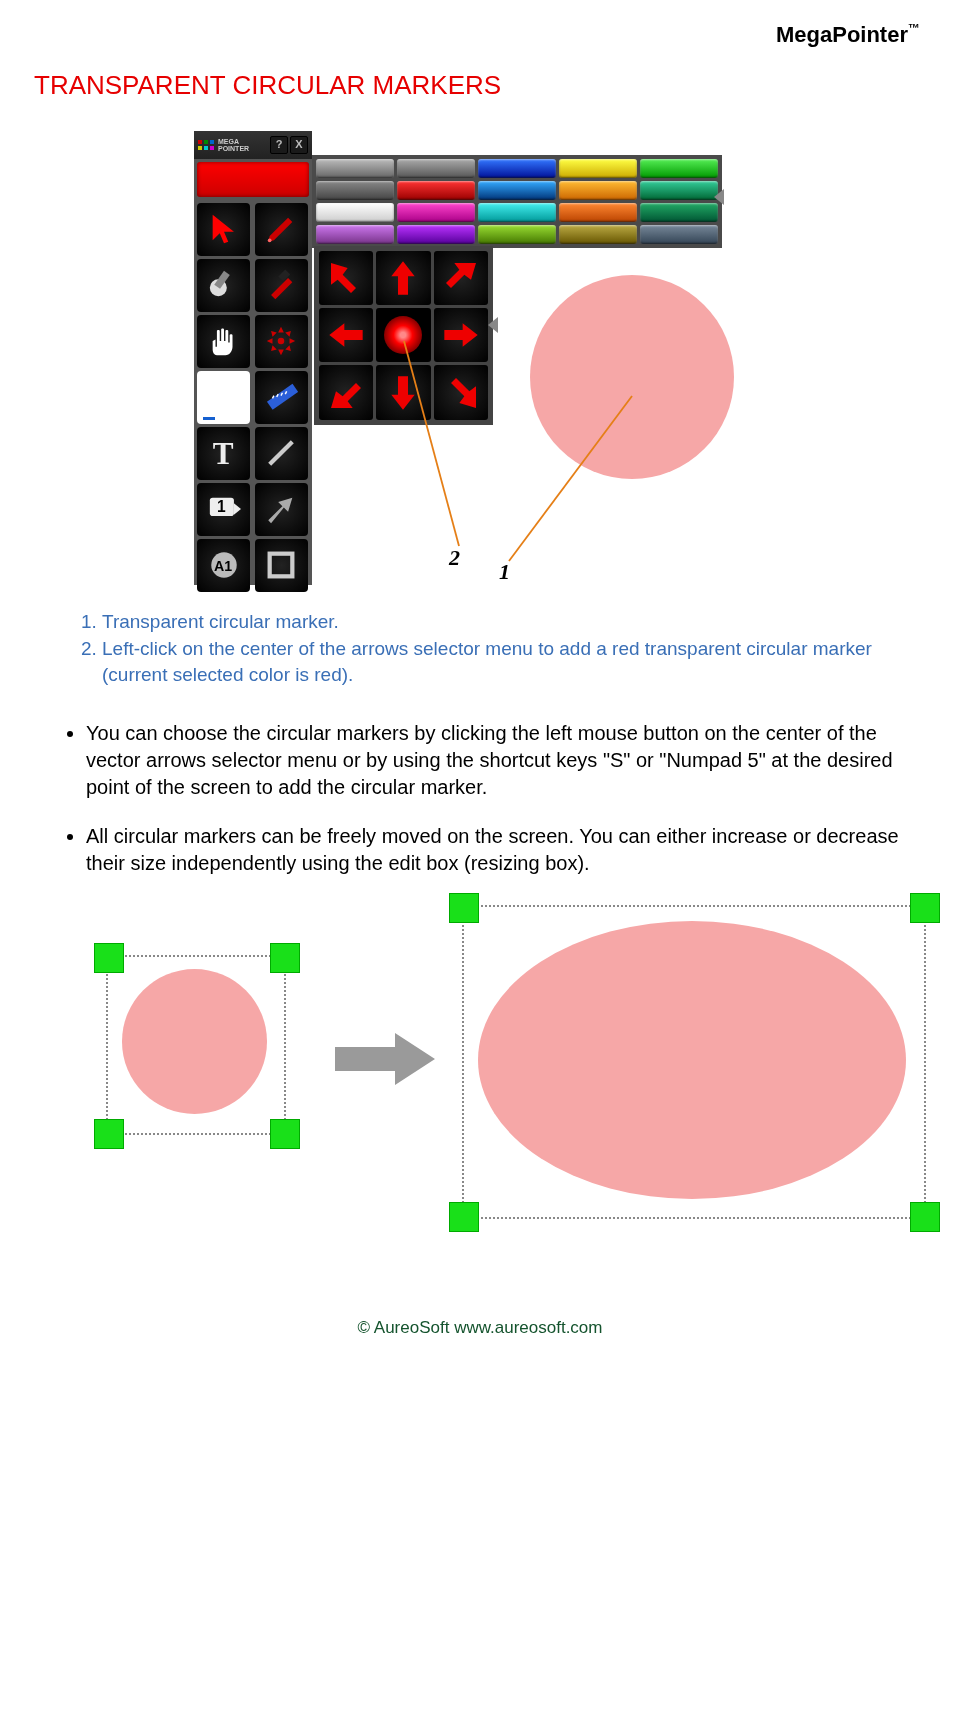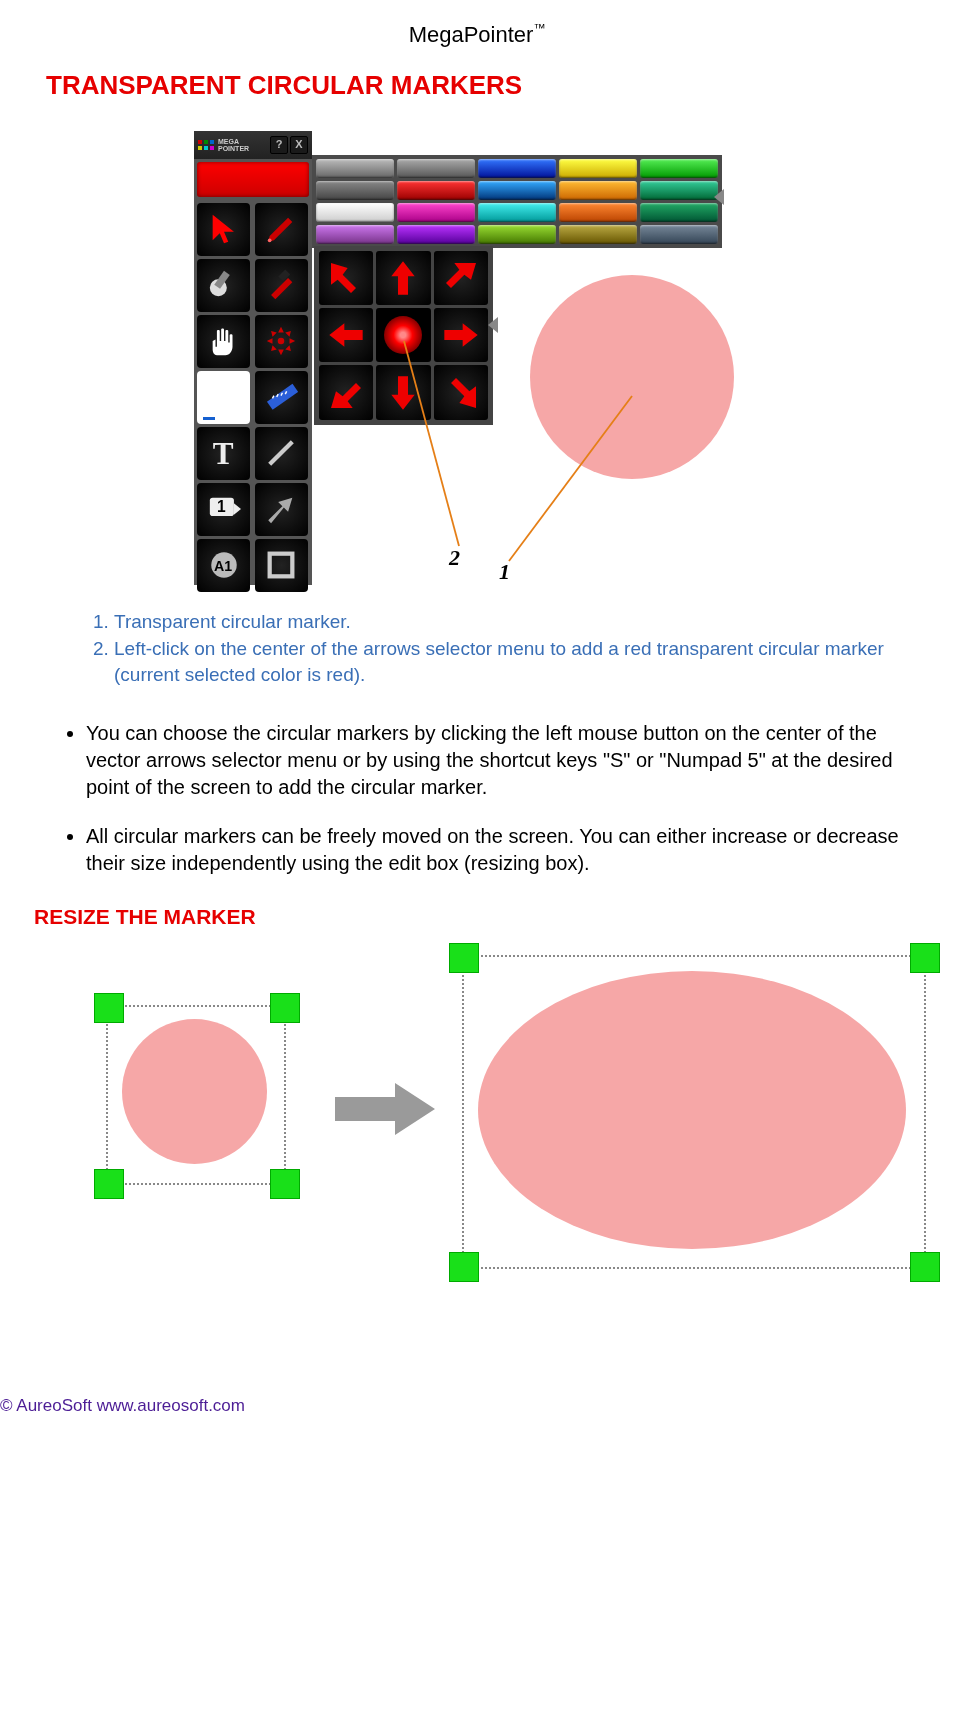--- a/index.html
+++ b/index.html
@@ -1,19 +1,19 @@
 <!DOCTYPE html>
 <html><head>
 <meta charset="utf-8">
 <style>
   body{margin:0;background:#fff;font-family:Arial,Helvetica,sans-serif;color:#000;width:960px;font-size:20px;line-height:1.35}
   .page{padding:20px 34px 14px}
-  .brand{text-align:center;font-weight:normal;font-size:22px;color:#000;padding-right:6px}
+  .brand{text-align:right;font-weight:bold;font-size:22px;color:#000;padding-right:6px}
   .brand .tm{font-size:12px;vertical-align:top}
-  h1.red{color:#e60000;font-size:26px;font-weight:bold;margin:18px 12px 28px}
+  h1.red{color:#e60000;font-size:26px;font-weight:normal;margin:18px 0 28px}
   h2.red{color:#e60000;font-size:21px;font-weight:bold;margin:26px 0 18px}
   .figure{margin:0 0 24px 160px;position:relative;width:560px;height:454px}
   .toolbar{position:absolute;left:0;top:0;width:118px;height:454px;background:#555}
   .tb-head{height:24px;background:linear-gradient(#333,#222);display:flex;align-items:center;padding:2px 4px;gap:2px}
   .tb-head .dots{display:grid;grid-template-columns:repeat(3,4px);gap:2px}
   .tb-head .dots span{width:4px;height:4px;background:#c00}
   .tb-head .dots span:nth-child(2){background:#080}
   .tb-head .dots span:nth-child(3){background:#06c}
   .tb-head .dots span:nth-child(4){background:#cc0}
   .tb-head .dots span:nth-child(5){background:#0cc}
@@ -31,29 +31,29 @@
   .ap-cell{background:radial-gradient(#222,#000);border-radius:3px;display:flex;align-items:center;justify-content:center}
   .ap-cell svg{width:40px;height:40px}
   .ap-center{background:radial-gradient(circle,#f88 10%,#f00 35%,#700 75%);border-radius:50%;width:38px;height:38px;margin:auto;box-shadow:0 0 6px #000}
   .tri{position:absolute;width:0;height:0;border-top:8px solid transparent;border-bottom:8px solid transparent}
   .tri-l{border-right:10px solid #888;left:520px;top:58px}
   .tri-l2{border-right:10px solid #888;left:294px;top:186px}
   .pink-circle{position:absolute;left:336px;top:144px;width:204px;height:204px;background:#f6a7a7;border-radius:50%}
   .callout{position:absolute;stroke:#e57f17;stroke-width:1.8;fill:none}
   .num{position:absolute;font-weight:bold;font-style:italic;font-size:22px;font-family:"Times New Roman",serif}
   ol.leg{color:#3a6fb6;font-size:19px;margin:24px 0 32px 40px;padding-left:28px}
-  ol.leg li{margin:2px 12px}
+  ol.leg li{margin:2px 0}
   ul.bul{list-style:disc;padding-left:52px;margin:0 10px 10px 0;font-size:20px}
   ul.bul li{margin:7px 0 22px}
   .resize-fig{position:relative;height:400px;margin:10px 0 0 30px}
   .editbox{position:absolute;border:2px dotted #888}
   .handle{position:absolute;width:28px;height:28px;background:#19e019;border:1px solid #0a0}
   .oval{position:absolute;background:#f6a7a7;border-radius:50%}
   .big-arrow{position:absolute;left:266px;top:130px}
-  .footer{text-align:left;color:#4c1d95;font-size:17px;margin-top:32px;padding-bottom:10px}
+  .footer{text-align:center;color:#14532d;font-size:17px;margin-top:4px;padding-bottom:10px}
 </style>
 </head>
 <body>
 
 <div class="page">
   <div class="brand"><span>MegaPointer</span><span class="tm">™</span></div>
   <h1 class="red">TRANSPARENT CIRCULAR MARKERS</h1>
 
   <div class="figure">
 
@@ -247,21 +247,20 @@
   <ol class="leg">
     <li>Transparent circular marker.</li>
     <li>Left-click on the center of the arrows selector menu to add a red transparent circular marker (current selected color is red).</li>
   </ol>
 
   <ul class="bul">
     <li>You can choose the circular markers by clicking the left mouse button on the center of the vector arrows selector menu or by using the shortcut keys "S" or "Numpad 5" at the desired point of the screen to add the circular marker.</li>
     <li>All circular markers can be freely moved on the screen. You can either increase or decrease their size independently using the edit box (resizing box).</li>
   </ul>
 
-  <h2 class="red">RESIZE THE MARKER</h2>
 
   <div class="resize-fig">
     <div class="editbox" style="left:42px;top:56px;width:176px;height:176px"></div>
     <div class="oval" style="left:58px;top:70px;width:145px;height:145px"></div>
     <div class="handle" style="left:30px;top:44px"></div>
     <div class="handle" style="left:206px;top:44px"></div>
     <div class="handle" style="left:30px;top:220px"></div>
     <div class="handle" style="left:206px;top:220px"></div>
 
     <svg class="big-arrow" width="110" height="60">

